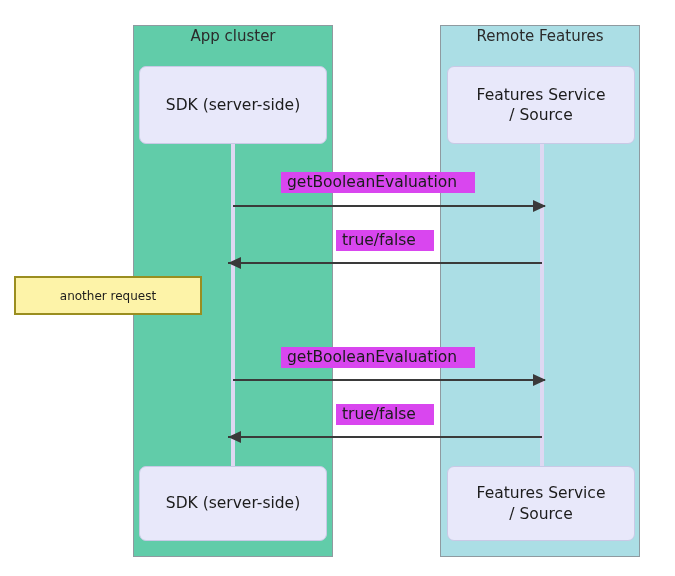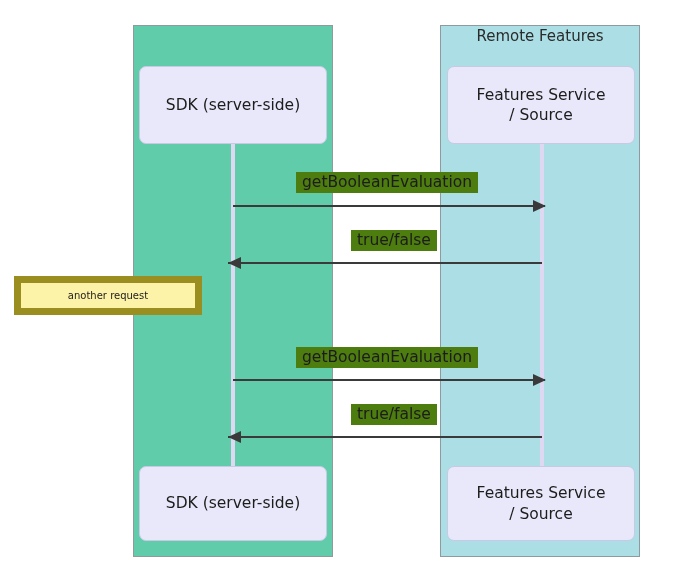--- a/index.html
+++ b/index.html
@@ -83,49 +83,49 @@
     border-bottom: 6px solid transparent;
     border-left: 13px solid #3a3a3a;
   }
   .arrow-head.left {
     border-top: 6px solid transparent;
     border-bottom: 6px solid transparent;
     border-right: 13px solid #3a3a3a;
   }
   .msg-label {
     position: absolute;
-    background: #4d7c0f;
+    background: #d946ef;
     font-size: 15.5px;
     color: #1c1c1c;
     white-space: nowrap;
-    padding: 1px 6px 2px 6px;
+    padding: 1px 18px 2px 6px;
     z-index: 6;
-    margin-left: 15px;
   }
 
   
   .note {
     position: absolute;
     box-sizing: border-box;
     background: #fdf3a8;
-    border: 7px solid #0f766e;
+    border: 2px solid #0f766e;
     display: flex;
     align-items: center;
     justify-content: center;
-    font-size: 10px;
+    font-size: 12px;
     color: #1c1c1c;
     white-space: nowrap;
     z-index: 10;
   }
 </style>
 </head>
 <body>
 
 <div id="diagram">
     <div class="group" style="left: 133px; top: 25px; width: 200px; height: 532px; background: rgb(97, 204, 169); border-color: rgb(143, 154, 160);"></div>
+    <div class="group-title" style="left: 133px; width: 200px; top: 27px;">App cluster</div>
     <div class="group" style="left: 440px; top: 25px; width: 200px; height: 532px; background: rgb(171, 222, 229); border-color: rgb(143, 154, 160);"></div>
     <div class="group-title" style="left: 440px; width: 200px; top: 27px;">Remote Features</div>
     <div class="lifeline" style="left: 231px; top: 143px; height: 325px; background: rgb(222, 216, 242);"></div>
     <div class="lifeline" style="left: 540px; top: 143px; height: 325px; background: rgb(222, 216, 242);"></div>
     <div class="actor-box" style="left: 139px; top: 66px; width: 188px; height: 78px;">
       <span>SDK (server-side)</span>
     </div>
     <div class="actor-box" style="left: 447px; top: 66px; width: 188px; height: 78px;">
       <span>Features Service
 / Source</span>

